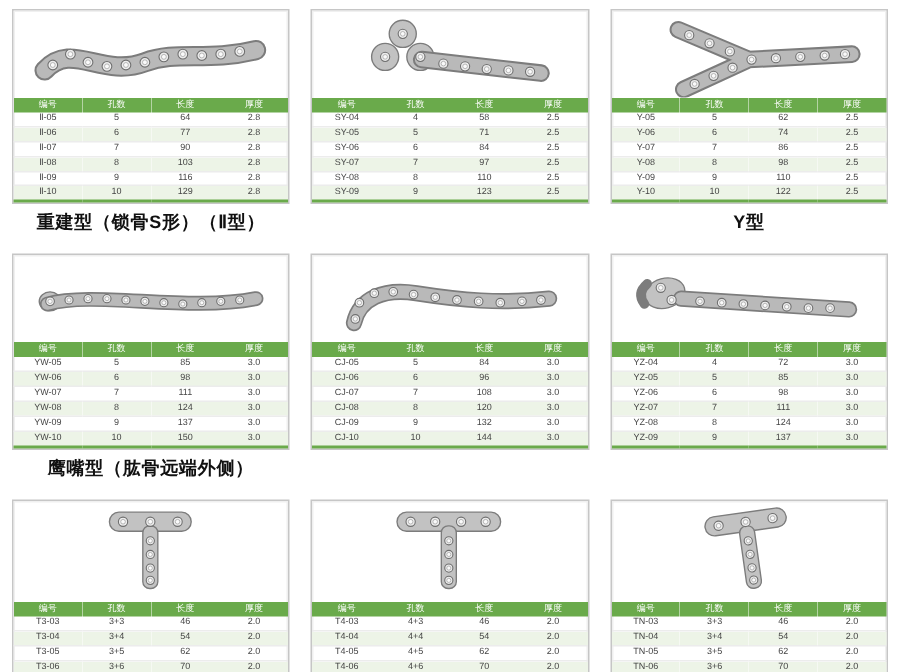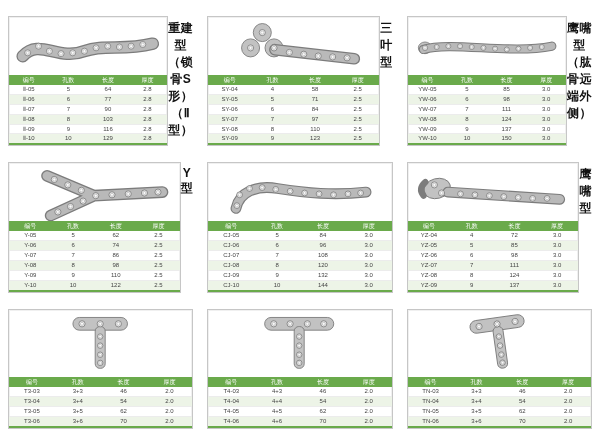--- a/index.html
+++ b/index.html
@@ -4,21 +4,21 @@
 <style>
   html,body{margin:0;padding:0;}
   body{
     width:600px;height:448px;background:#ffffff;
     font-family:"Liberation Sans",sans-serif;overflow:hidden;
   }
   .grid{
     display:grid;grid-template-columns:repeat(3,1fr);
     gap:6px 14px;padding:6px 8px 0 8px;
   }
-  .cell{display:flex;flex-direction:row;margin-top:10px;}
+  .cell{display:flex;flex-direction:column;}
   .card{
     border:1px solid #c6c6c6;background:#ffffff;
     display:flex;flex-direction:column;min-height:118px;
     box-shadow:0 0 0 1px #f0f0f0 inset;
   }
   .imgbox{padding:2px 2px 0 2px;}
   .imgbox svg{display:block;width:100%;height:56px;}
   .imgbox.tall svg{height:60px;}
   table{width:100%;border-collapse:collapse;table-layout:fixed;margin-top:auto;}
   th{
@@ -202,21 +202,104 @@
             </tr>
             <tr>
               <td>SY-09</td>
               <td>9</td>
               <td>123</td>
               <td>2.5</td>
             </tr>
           </tbody>
         </table>
     </div>
-    <div class="caption">三叶型</div>
+  </div>
+
+  <div class="cell">
+    <div class="card">
+      <div class="imgbox">
+        <svg viewBox="0 0 185 62">
+          <path class="plate-edge" stroke-width="13" d="M40,12 L92,34 L168,30 M44,56 L92,34"></path>
+          <path class="plate-body" stroke-width="10" d="M40,12 L92,34 L168,30 M44,56 L92,34"></path>
+          <g>
+            <circle class="hole-outer" cx="48" cy="16" r="3.4"></circle>
+              <circle class="hole-inner" cx="48" cy="16" r="1.7"></circle>
+            <circle class="hole-outer" cx="63" cy="22" r="3.4"></circle>
+              <circle class="hole-inner" cx="63" cy="22" r="1.7"></circle>
+            <circle class="hole-outer" cx="78" cy="28" r="3.4"></circle>
+              <circle class="hole-inner" cx="78" cy="28" r="1.7"></circle>
+            <circle class="hole-outer" cx="52" cy="52" r="3.4"></circle>
+              <circle class="hole-inner" cx="52" cy="52" r="1.7"></circle>
+            <circle class="hole-outer" cx="66" cy="46" r="3.4"></circle>
+              <circle class="hole-inner" cx="66" cy="46" r="1.7"></circle>
+            <circle class="hole-outer" cx="80" cy="40" r="3.4"></circle>
+              <circle class="hole-inner" cx="80" cy="40" r="1.7"></circle>
+            <circle class="hole-outer" cx="94" cy="34" r="3.4"></circle>
+              <circle class="hole-inner" cx="94" cy="34" r="1.7"></circle>
+            <circle class="hole-outer" cx="112" cy="33" r="3.4"></circle>
+              <circle class="hole-inner" cx="112" cy="33" r="1.7"></circle>
+            <circle class="hole-outer" cx="130" cy="32" r="3.4"></circle>
+              <circle class="hole-inner" cx="130" cy="32" r="1.7"></circle>
+            <circle class="hole-outer" cx="148" cy="31" r="3.4"></circle>
+              <circle class="hole-inner" cx="148" cy="31" r="1.7"></circle>
+            <circle class="hole-outer" cx="163" cy="30" r="3.4"></circle>
+              <circle class="hole-inner" cx="163" cy="30" r="1.7"></circle>
+          </g>
+        </svg>
+      </div>
+      <table>
+          <thead>
+            <tr>
+              <th>编号</th>
+              <th>孔数</th>
+              <th>长度</th>
+              <th>厚度</th>
+            </tr>
+          </thead>
+          <tbody>
+            <tr>
+              <td>Y-05</td>
+              <td>5</td>
+              <td>62</td>
+              <td>2.5</td>
+            </tr>
+            <tr>
+              <td>Y-06</td>
+              <td>6</td>
+              <td>74</td>
+              <td>2.5</td>
+            </tr>
+            <tr>
+              <td>Y-07</td>
+              <td>7</td>
+              <td>86</td>
+              <td>2.5</td>
+            </tr>
+            <tr>
+              <td>Y-08</td>
+              <td>8</td>
+              <td>98</td>
+              <td>2.5</td>
+            </tr>
+            <tr>
+              <td>Y-09</td>
+              <td>9</td>
+              <td>110</td>
+              <td>2.5</td>
+            </tr>
+            <tr>
+              <td>Y-10</td>
+              <td>10</td>
+              <td>122</td>
+              <td>2.5</td>
+            </tr>
+          </tbody>
+        </table>
+    </div>
+    <div class="caption">Y型</div>
   </div>
 
   <div class="cell">
     <div class="card">
       <div class="imgbox">
         <svg viewBox="0 0 185 62">
           <ellipse class="lobe" cx="18" cy="32" rx="8" ry="7"></ellipse>
           <path class="plate-edge" stroke-width="11" d="M16,34 C50,24 120,40 170,30"></path>
           <path class="plate-body" stroke-width="8.5" d="M16,34 C50,24 120,40 170,30"></path>
           <g>
@@ -294,104 +377,20 @@
           </tbody>
         </table>
     </div>
     <div class="caption">鹰嘴型（肱骨远端外侧）</div>
   </div>
 
   <div class="cell">
     <div class="card">
       <div class="imgbox">
         <svg viewBox="0 0 185 62">
-          <path class="plate-edge" stroke-width="13" d="M40,12 L92,34 L168,30 M44,56 L92,34"></path>
-          <path class="plate-body" stroke-width="10" d="M40,12 L92,34 L168,30 M44,56 L92,34"></path>
-          <g>
-            <circle class="hole-outer" cx="48" cy="16" r="3.4"></circle>
-              <circle class="hole-inner" cx="48" cy="16" r="1.7"></circle>
-            <circle class="hole-outer" cx="63" cy="22" r="3.4"></circle>
-              <circle class="hole-inner" cx="63" cy="22" r="1.7"></circle>
-            <circle class="hole-outer" cx="78" cy="28" r="3.4"></circle>
-              <circle class="hole-inner" cx="78" cy="28" r="1.7"></circle>
-            <circle class="hole-outer" cx="52" cy="52" r="3.4"></circle>
-              <circle class="hole-inner" cx="52" cy="52" r="1.7"></circle>
-            <circle class="hole-outer" cx="66" cy="46" r="3.4"></circle>
-              <circle class="hole-inner" cx="66" cy="46" r="1.7"></circle>
-            <circle class="hole-outer" cx="80" cy="40" r="3.4"></circle>
-              <circle class="hole-inner" cx="80" cy="40" r="1.7"></circle>
-            <circle class="hole-outer" cx="94" cy="34" r="3.4"></circle>
-              <circle class="hole-inner" cx="94" cy="34" r="1.7"></circle>
-            <circle class="hole-outer" cx="112" cy="33" r="3.4"></circle>
-              <circle class="hole-inner" cx="112" cy="33" r="1.7"></circle>
-            <circle class="hole-outer" cx="130" cy="32" r="3.4"></circle>
-              <circle class="hole-inner" cx="130" cy="32" r="1.7"></circle>
-            <circle class="hole-outer" cx="148" cy="31" r="3.4"></circle>
-              <circle class="hole-inner" cx="148" cy="31" r="1.7"></circle>
-            <circle class="hole-outer" cx="163" cy="30" r="3.4"></circle>
-              <circle class="hole-inner" cx="163" cy="30" r="1.7"></circle>
-          </g>
-        </svg>
-      </div>
-      <table>
-          <thead>
-            <tr>
-              <th>编号</th>
-              <th>孔数</th>
-              <th>长度</th>
-              <th>厚度</th>
-            </tr>
-          </thead>
-          <tbody>
-            <tr>
-              <td>Y-05</td>
-              <td>5</td>
-              <td>62</td>
-              <td>2.5</td>
-            </tr>
-            <tr>
-              <td>Y-06</td>
-              <td>6</td>
-              <td>74</td>
-              <td>2.5</td>
-            </tr>
-            <tr>
-              <td>Y-07</td>
-              <td>7</td>
-              <td>86</td>
-              <td>2.5</td>
-            </tr>
-            <tr>
-              <td>Y-08</td>
-              <td>8</td>
-              <td>98</td>
-              <td>2.5</td>
-            </tr>
-            <tr>
-              <td>Y-09</td>
-              <td>9</td>
-              <td>110</td>
-              <td>2.5</td>
-            </tr>
-            <tr>
-              <td>Y-10</td>
-              <td>10</td>
-              <td>122</td>
-              <td>2.5</td>
-            </tr>
-          </tbody>
-        </table>
-    </div>
-    <div class="caption">Y型</div>
-  </div>
-
-  <div class="cell">
-    <div class="card">
-      <div class="imgbox">
-        <svg viewBox="0 0 185 62">
           <path class="plate-edge" stroke-width="12" d="M22,48 C26,30 44,22 68,26 C100,31 130,34 166,30"></path>
           <path class="plate-body" stroke-width="9.5" d="M22,48 C26,30 44,22 68,26 C100,31 130,34 166,30"></path>
           <g>
             <circle class="hole-outer" cx="23" cy="45" r="3.2"></circle>
               <circle class="hole-inner" cx="23" cy="45" r="1.6"></circle>
             <circle class="hole-outer" cx="26" cy="33" r="3.2"></circle>
               <circle class="hole-inner" cx="26" cy="33" r="1.6"></circle>
             <circle class="hole-outer" cx="37" cy="26" r="3.2"></circle>
               <circle class="hole-inner" cx="37" cy="26" r="1.6"></circle>
             <circle class="hole-outer" cx="51" cy="25" r="3.2"></circle>
@@ -536,21 +535,20 @@
             </tr>
             <tr>
               <td>YZ-09</td>
               <td>9</td>
               <td>137</td>
               <td>3.0</td>
             </tr>
           </tbody>
         </table>
     </div>
-    <div class="caption">鹰嘴型</div>
   </div>
 
   <div class="cell">
     <div class="card">
       <div class="imgbox tall">
         <svg viewBox="0 0 185 66">
           <rect class="lobe" x="62" y="6" width="60" height="14" rx="7"></rect>
           <rect class="lobe" x="86.5" y="16" width="11" height="46" rx="5"></rect>
           <g>
             <circle class="hole-outer" cx="72" cy="13" r="3.4"></circle>

